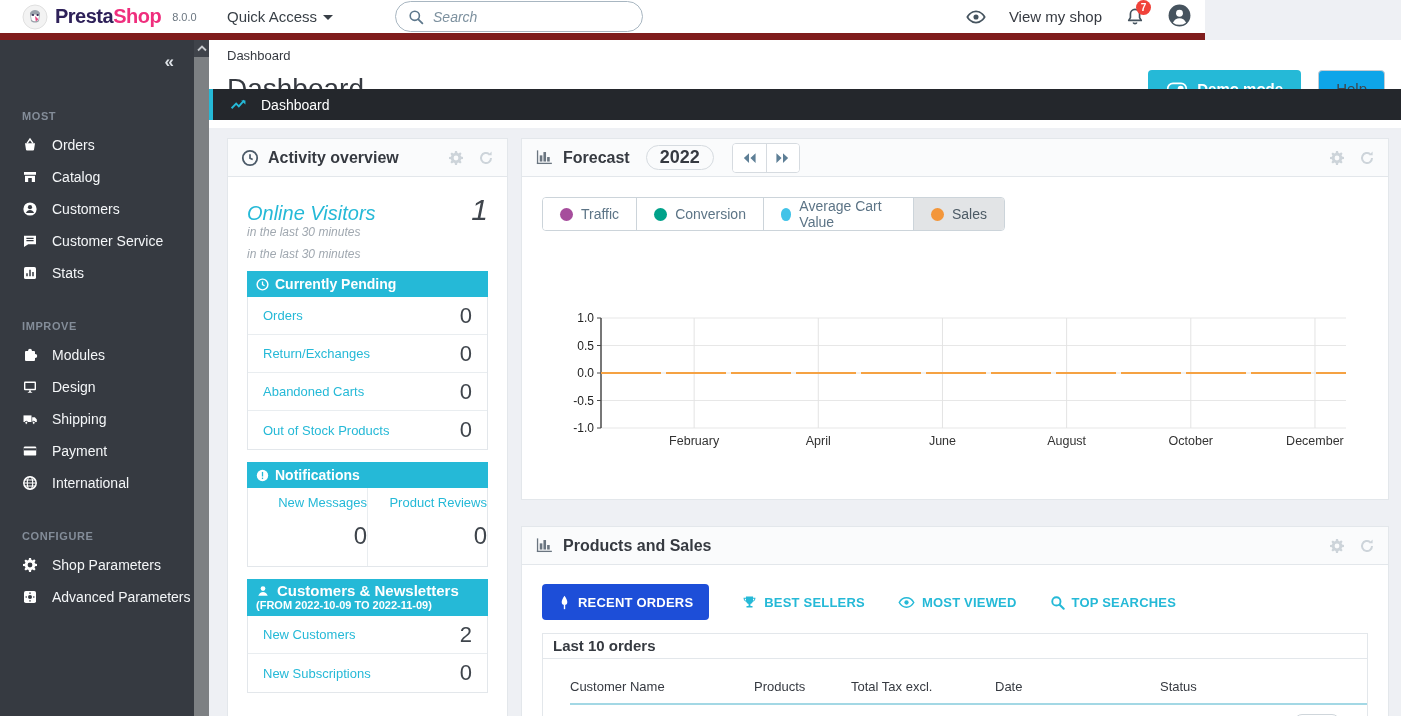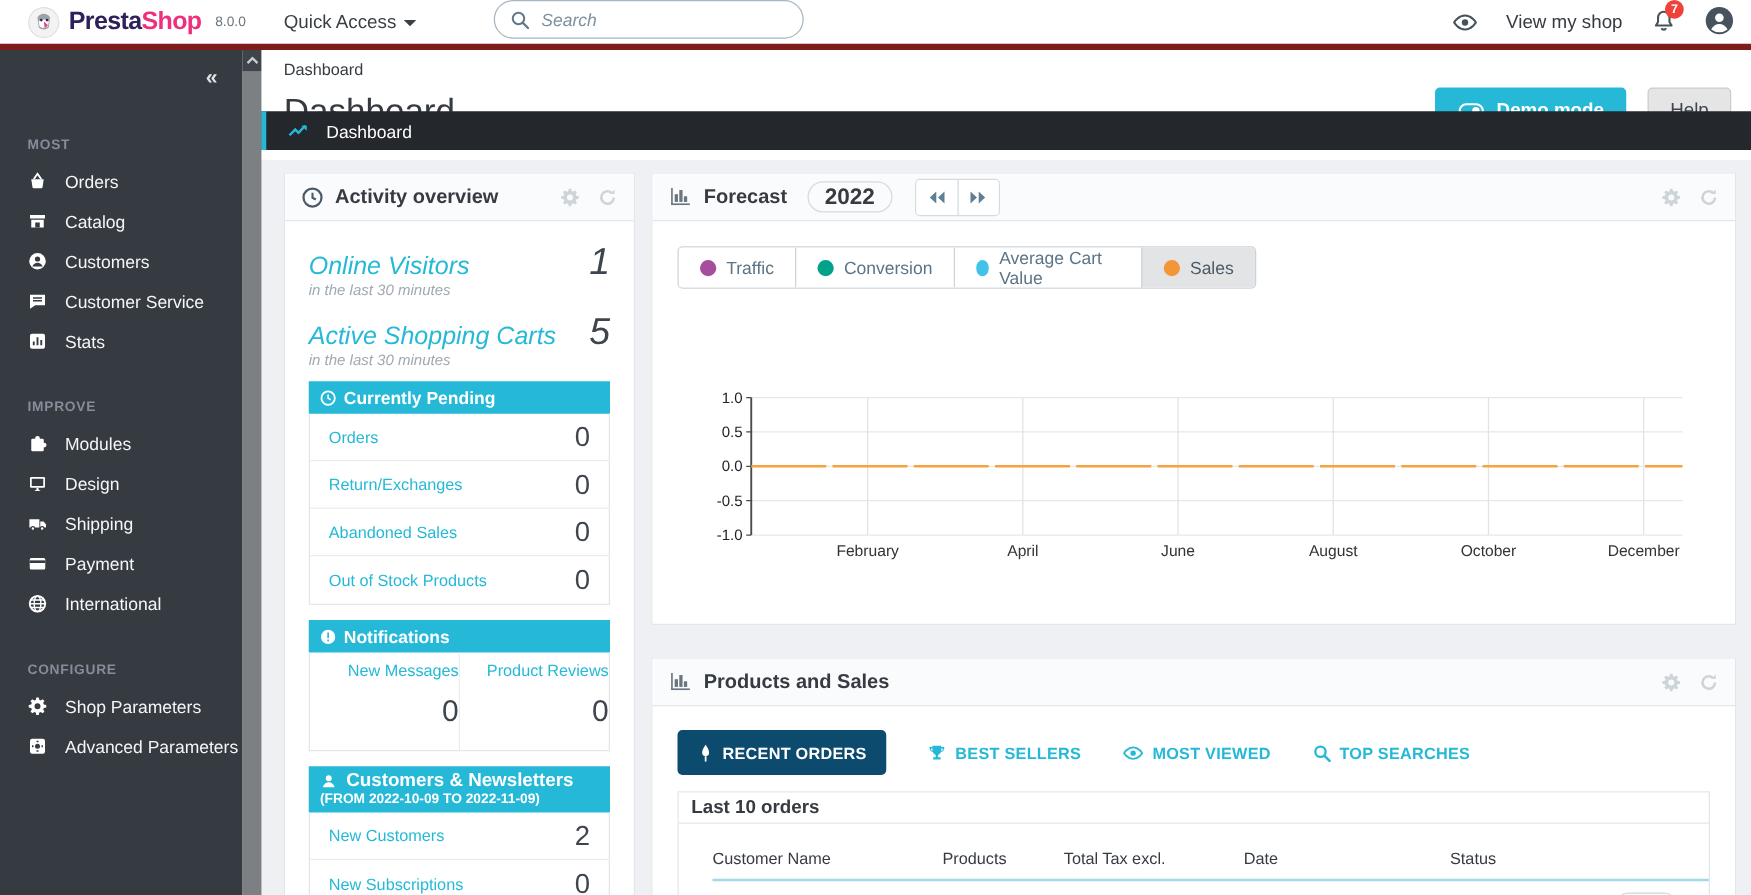--- a/index.html
+++ b/index.html
@@ -1,22 +1,22 @@
 <!DOCTYPE html>
 <html><head>
 <meta charset="utf-8">
 <style>
   * { margin:0; padding:0; box-sizing:border-box; }
   html,body { width:1401px; height:716px; overflow:hidden; background:#eef0f4;
     font-family:"Liberation Sans", sans-serif; color:#363a41; }
   .screen { position:relative; width:1401px; height:716px; }
 
   
-  .topbar { position:absolute; top:0; left:0; width:1401px; height:40px; background:#fff;
-    border-bottom:5px solid #7f1d1d; display:flex; z-index:30; }
+  .topbar { position:absolute; top:0; left:0; width:1205px; height:40px; background:#fff;
+    border-bottom:7px solid #7f1d1d; display:flex; align-items:center; z-index:30; }
   .logo { display:flex; align-items:center; gap:7px; padding-left:22px; width:215px; cursor:pointer; }
   .logo-txt { font-size:20px; font-weight:700; letter-spacing:-.5px; }
   .lg-presta { color:#2e2159; } .lg-shop { color:#ef2e7d; }
   .version { font-size:11px; color:#6b7680; margin-left:4px; }
   .quick-access { display:flex; align-items:center; gap:6px; font-size:15px; color:#383f46; cursor:pointer; margin-left:12px; }
   .caret { width:0; height:0; border-left:5px solid transparent; border-right:5px solid transparent; border-top:5px solid #383f46; margin-top:2px; }
   .searchbox { margin-left:62px; width:248px; height:31px; border:1px solid #a8b6c1; border-radius:16px;
     display:flex; align-items:center; padding:0 12px; gap:9px; background:#fff; }
   .searchbox input { border:none; outline:none; font-style:italic; font-size:14px; color:#5e788c; width:180px;
     font-family:"Liberation Sans", sans-serif; background:transparent; }
@@ -46,21 +46,21 @@
   .side-scroll .sb-thumb { position:absolute; top:17px; bottom:0; left:0; right:0; background:#7d8083; cursor:grab; }
 
   
   .main { position:absolute; top:40px; left:209px; width:1192px; height:676px; }
   .page-head { background:#fff; height:88px; padding:8px 16px 0 18px; position:relative; }
   .breadcrumb { font-size:13px; color:#363a41; }
   .page-title { font-size:28px; color:#363a41; font-weight:400; margin-top:10px; }
   .head-actions { position:absolute; right:16px; top:30px; display:flex; gap:17px; }
   .btn-demo { background:#25b9d7; color:#fff; border:none; border-radius:4px; height:36px; padding:0 18px;
     font-size:15px; font-weight:700; display:flex; align-items:center; gap:9px; cursor:pointer; font-family:inherit; }
-  .btn-help { background:#e5e5e5; color:#3f454c; border:1px solid #c5ccd3; border-radius:4px; height:36px; padding:0 17px;
+  .btn-help { background:#0ea5e9; color:#3f454c; border:1px solid #c5ccd3; border-radius:4px; height:36px; padding:0 17px;
     font-size:15px; cursor:pointer; font-family:inherit; }
 
   .content { display:flex; padding:10px 12px 0 18px; gap:13px; align-items:flex-start; }
   .panel { background:#fff; border:1px solid #e3e7eb; }
   .panel-head { height:38px; background:#fafbfc; border-bottom:1px solid #e3e7eb; display:flex; align-items:center; padding:0 13px; gap:9px; }
   .panel-title { font-size:16px; font-weight:700; color:#363a41; }
   .panel-tools { margin-left:auto; display:flex; gap:14px; }
   .panel-tools svg { cursor:pointer; }
 
   
@@ -102,21 +102,21 @@
   .ftab + .ftab { border-left:1px solid #ccd4da; }
   .ftab.active { background:#e2e4e6; color:#4c5a65; }
   .dot { width:13px; height:13px; border-radius:50%; display:inline-block; }
   .chart-wrap { margin:80px 0 0 20px; }
   svg text { font-family:"Liberation Sans", sans-serif; }
 
   
   .products { flex:1; min-height:194px; height:194px; }
   .ptabs { display:flex; align-items:center; gap:33px; margin:19px 0 0 20px; }
   .ptab { display:flex; align-items:center; gap:7px; color:#25b9d7; font-size:13px; font-weight:700; cursor:pointer; letter-spacing:.2px; }
-  .ptab.active { background:#0c4a6e; color:#fff; border-radius:4px; height:36px; padding:0 16px; }
+  .ptab.active { background:#1d4ed8; color:#fff; border-radius:4px; height:36px; padding:0 16px; }
   .orders-box { margin:13px 20px 0 20px; border:1px solid #e3e7eb; }
   .orders-title { font-size:15px; font-weight:700; color:#363a41; padding:3px 10px 4px; border-bottom:1px solid #e3e7eb; }
   .otable { padding:10px 0 0 27px; }
   .ohead { display:grid; grid-template-columns:184px 97px 144px 165px 1fr; align-items:center;
     height:36px; border-bottom:2px solid #a3d8e5; font-size:13px; color:#363a41; }
   .orow-partial { height:60px; position:relative; }
   .orow-btn { position:absolute; right:27px; top:9px; width:46px; height:40px; border:1px solid #cfd6db;
     border-radius:8px; background:#fff; display:flex; align-items:flex-start; justify-content:center; padding-top:9px; cursor:pointer; }
 </style>
 </head>
@@ -362,45 +362,41 @@
         </div>
         <div class="act-body">
           <div class="metric">
             <div class="metric-row">
               <span class="metric-label">Online Visitors</span>
               <span class="metric-value">1</span>
             </div>
             <div class="metric-sub">in the last 30 minutes</div>
           </div>
           <div class="metric">
-            <div class="metric-row">
-              <span class="metric-label">Active Shopping Carts</span>
-              <span class="metric-value">5</span>
-            </div>
             <div class="metric-sub">in the last 30 minutes</div>
           </div>
 
           <div class="cyanbar" style="margin-top:8px">
             <svg width="13" height="13" viewBox="0 0 16 16">
                 <circle cx="8" cy="8" r="6.6" fill="none" stroke="#fff" stroke-width="1.8"></circle>
                 <path d="M8 4.4V8.2L10.6 9.6" fill="none" stroke="#fff" stroke-width="1.6"></path>
               </svg>
             <span>Currently Pending</span>
           </div>
           <div class="rows-box">
             <div class="rowline">
               <span class="rowlabel">Orders</span>
               <span class="rowvalue">0</span>
             </div>
             <div class="rowline">
               <span class="rowlabel">Return/Exchanges</span>
               <span class="rowvalue">0</span>
             </div>
             <div class="rowline">
-              <span class="rowlabel">Abandoned Sales</span>
+              <span class="rowlabel">Abandoned Carts</span>
               <span class="rowvalue">0</span>
             </div>
             <div class="rowline">
               <span class="rowlabel">Out of Stock Products</span>
               <span class="rowvalue">0</span>
             </div>
           </div>
 
           <div class="cyanbar mt12">
             <svg width="13" height="13" viewBox="0 0 16 16">

